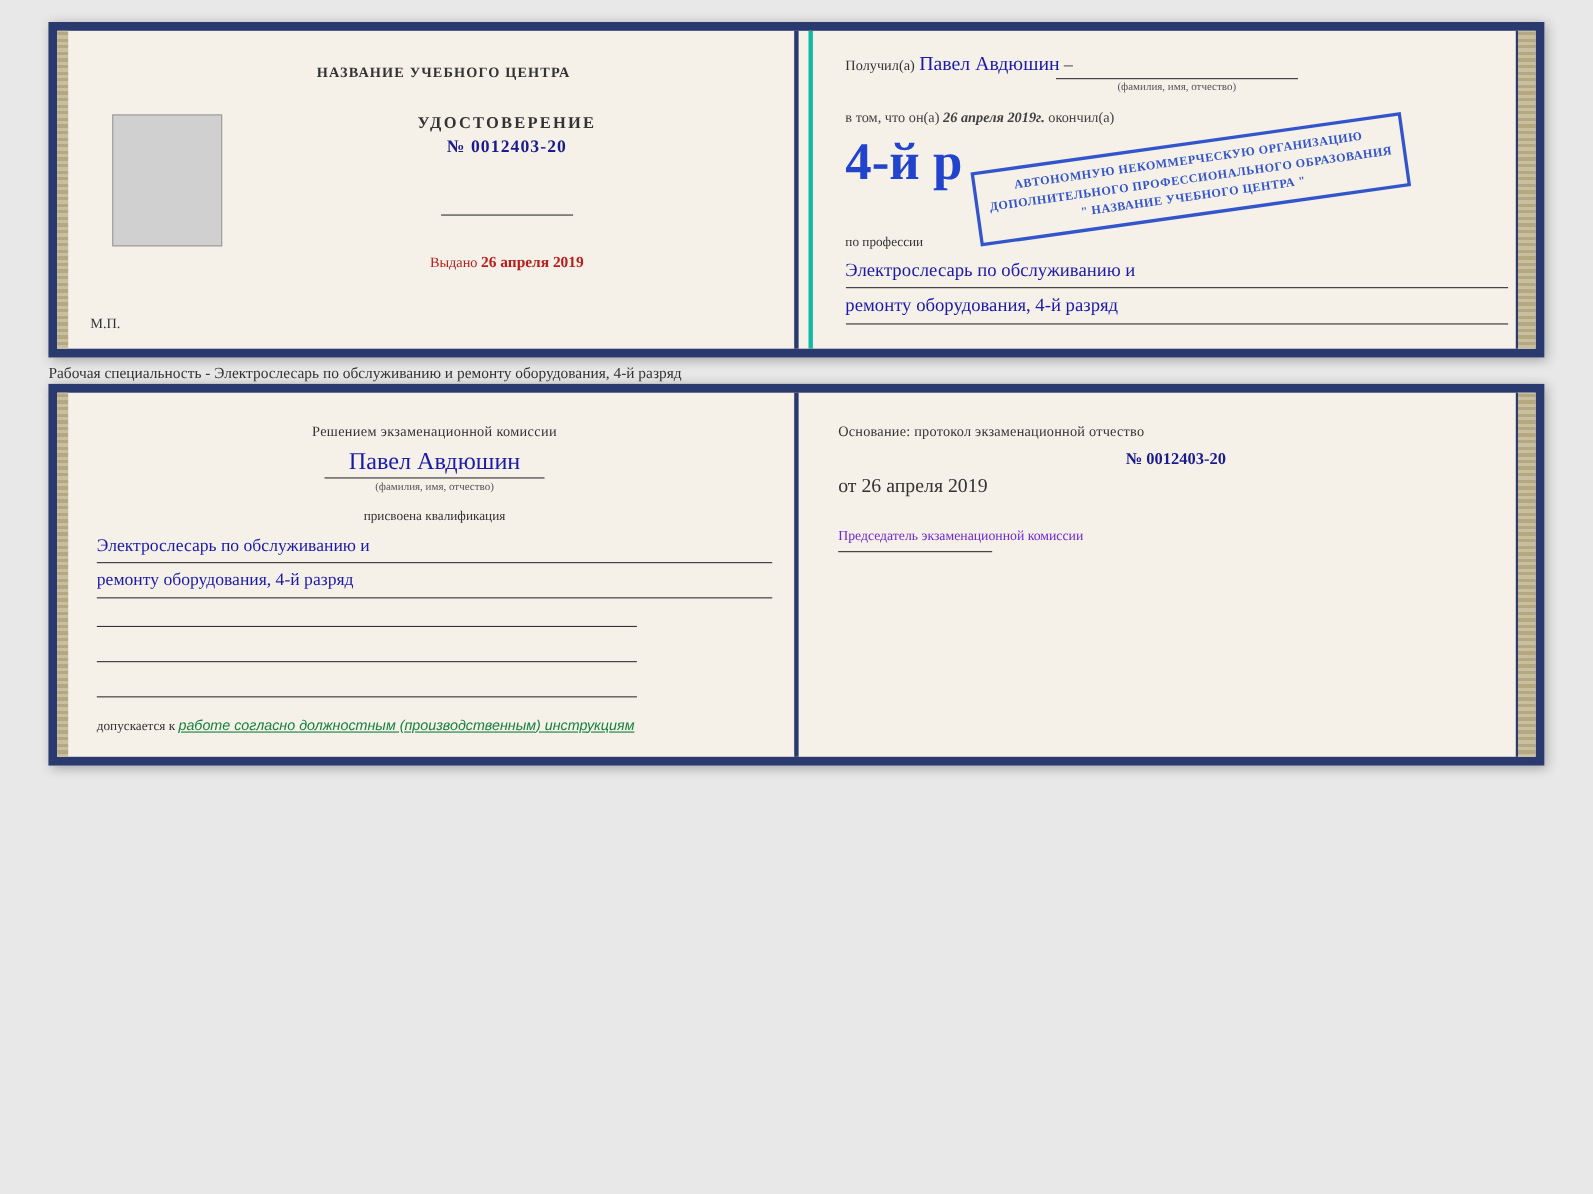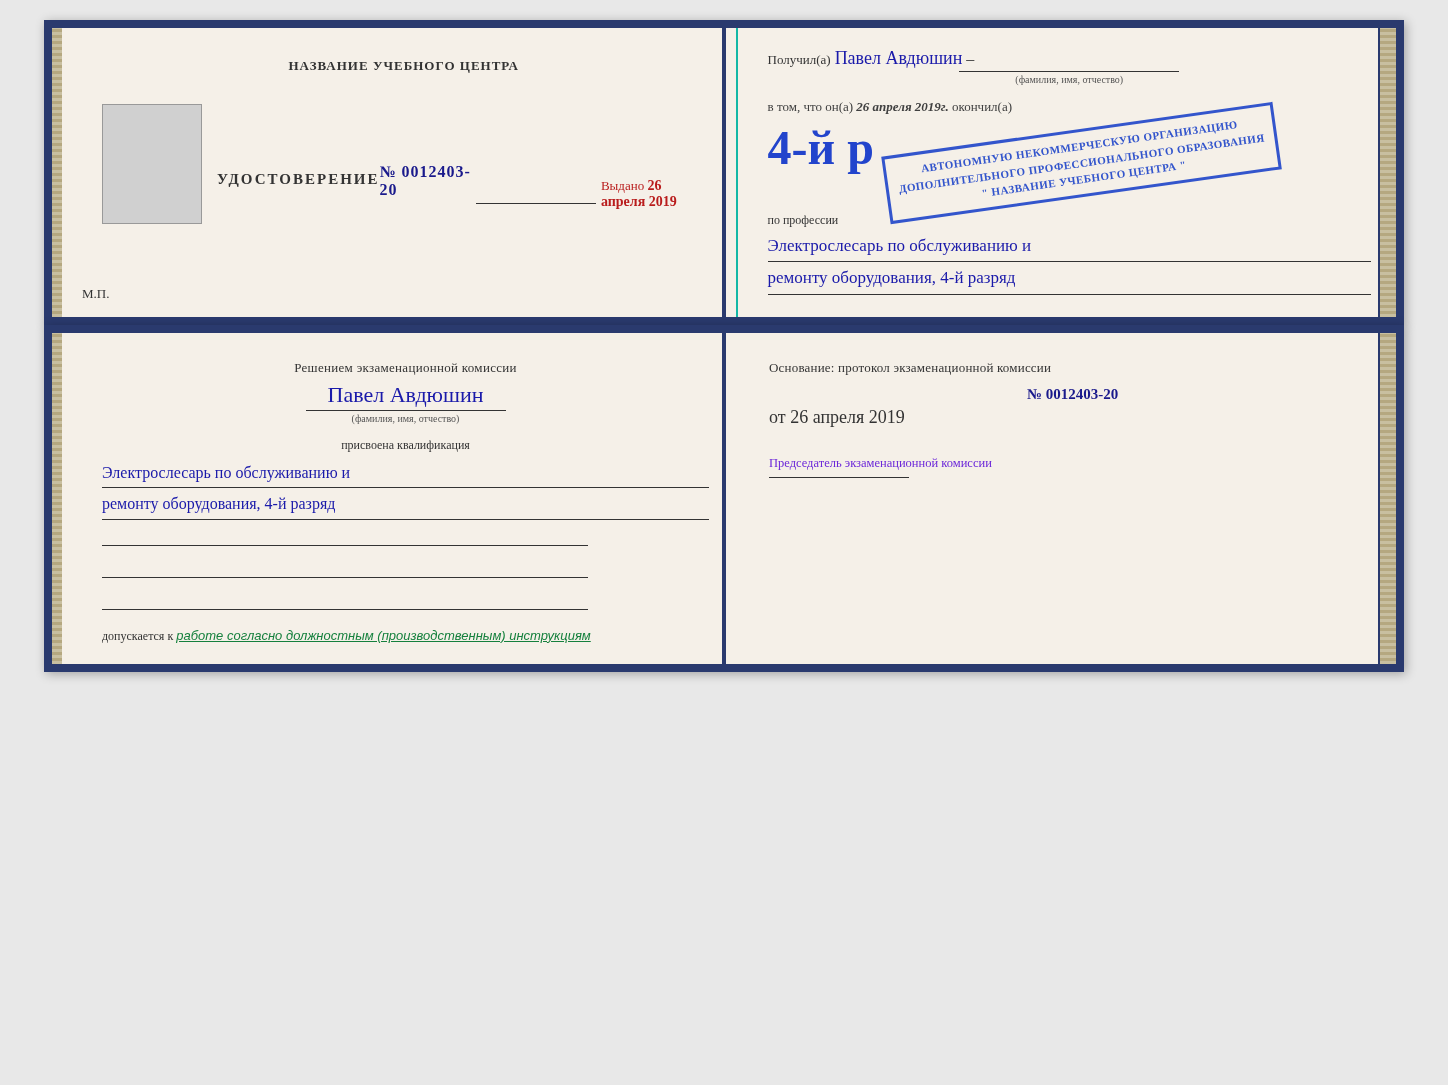--- a/index.html
+++ b/index.html
@@ -38,21 +38,21 @@
       top: 0;
       bottom: 0;
       width: 4px;
       background: #2a3a6e;
       transform: translateX(-50%);
     }
 
     .page-left {
       flex: 1;
       padding: 30px 30px 20px 30px;
-      border-right: 2px solid #14b8a6;
+      border-right: 4px solid #14b8a6;
       display: flex;
       flex-direction: column;
       align-items: center;
       position: relative;
     }
 
     .page-right {
       flex: 1;
       padding: 20px 25px 20px 30px;
       display: flex;
@@ -393,22 +393,22 @@
 
     .flex-row-left {
       display: flex;
       align-items: flex-start;
       gap: 15px;
     }
 
     .cert-center-block {
       flex: 1;
       display: flex;
+      flex-direction: column;
       align-items: center;
-      margin-top: 44px;
     }
   </style>
 </head>
 <body>
 
 <div class="document-section">
   <div class="certificate-book">
 
     <div class="left-spine-deco"></div>
 
@@ -464,25 +464,26 @@
       <div class="profession-label">по профессии</div>
       <div style="margin-top:4px;">
         <span class="underline-text profession-handwritten">Электрослесарь по обслуживанию и</span>
         <span class="underline-text profession-handwritten">ремонту оборудования, 4-й разряд</span>
       </div>
 
       <div class="right-spine-deco"></div>
     </div>
   </div>
 
+  <div class="specialty-label" style="padding:8px 0 0 0; font-size:14px;">Рабочая специальность - Электрослесарь по обслуживанию и ремонту оборудования, 4-й разряд</div>
 
   <div class="bottom-book">
     <div class="left-spine-deco"></div>
 
-    <div class="bottom-left" style="padding-left:50px;justify-content:center;">
+    <div class="bottom-left" style="padding-left:36px;justify-content:center;">
       <div class="section-heading">Решением экзаменационной комиссии</div>
       <span class="name-handwritten-lg">Павел Авдюшин</span>
       <span class="fio-label-center">(фамилия, имя, отчество)</span>
 
       <div class="qualification-label">присвоена квалификация</div>
 
       <div style="margin-top:6px;">
         <span class="qual-underline qual-handwritten">Электрослесарь по обслуживанию и</span>
         <span class="qual-underline qual-handwritten">ремонту оборудования, 4-й разряд</span>
       </div>
@@ -491,21 +492,21 @@
       <div class="blank-line"></div>
       <div class="blank-line"></div>
 
       <div class="допускается-text">
         <span>допускается к</span>
         <span class="допускается-italic">работе согласно должностным (производственным) инструкциям</span>
       </div>
     </div>
 
     <div class="bottom-right">
-      <div class="osnov-text">Основание: протокол экзаменационной комиссии</div>
+      <div class="osnov-text">Основание: протокол экзаменационной отчество</div>
 
       <div class="number-center">
         <span>№</span>&nbsp;<span>0012403-20</span>
       </div>
 
       <div class="date-center">
         <span>от</span>&nbsp;<span>26 апреля 2019</span>
       </div>
 
       <div class="signature-section">

